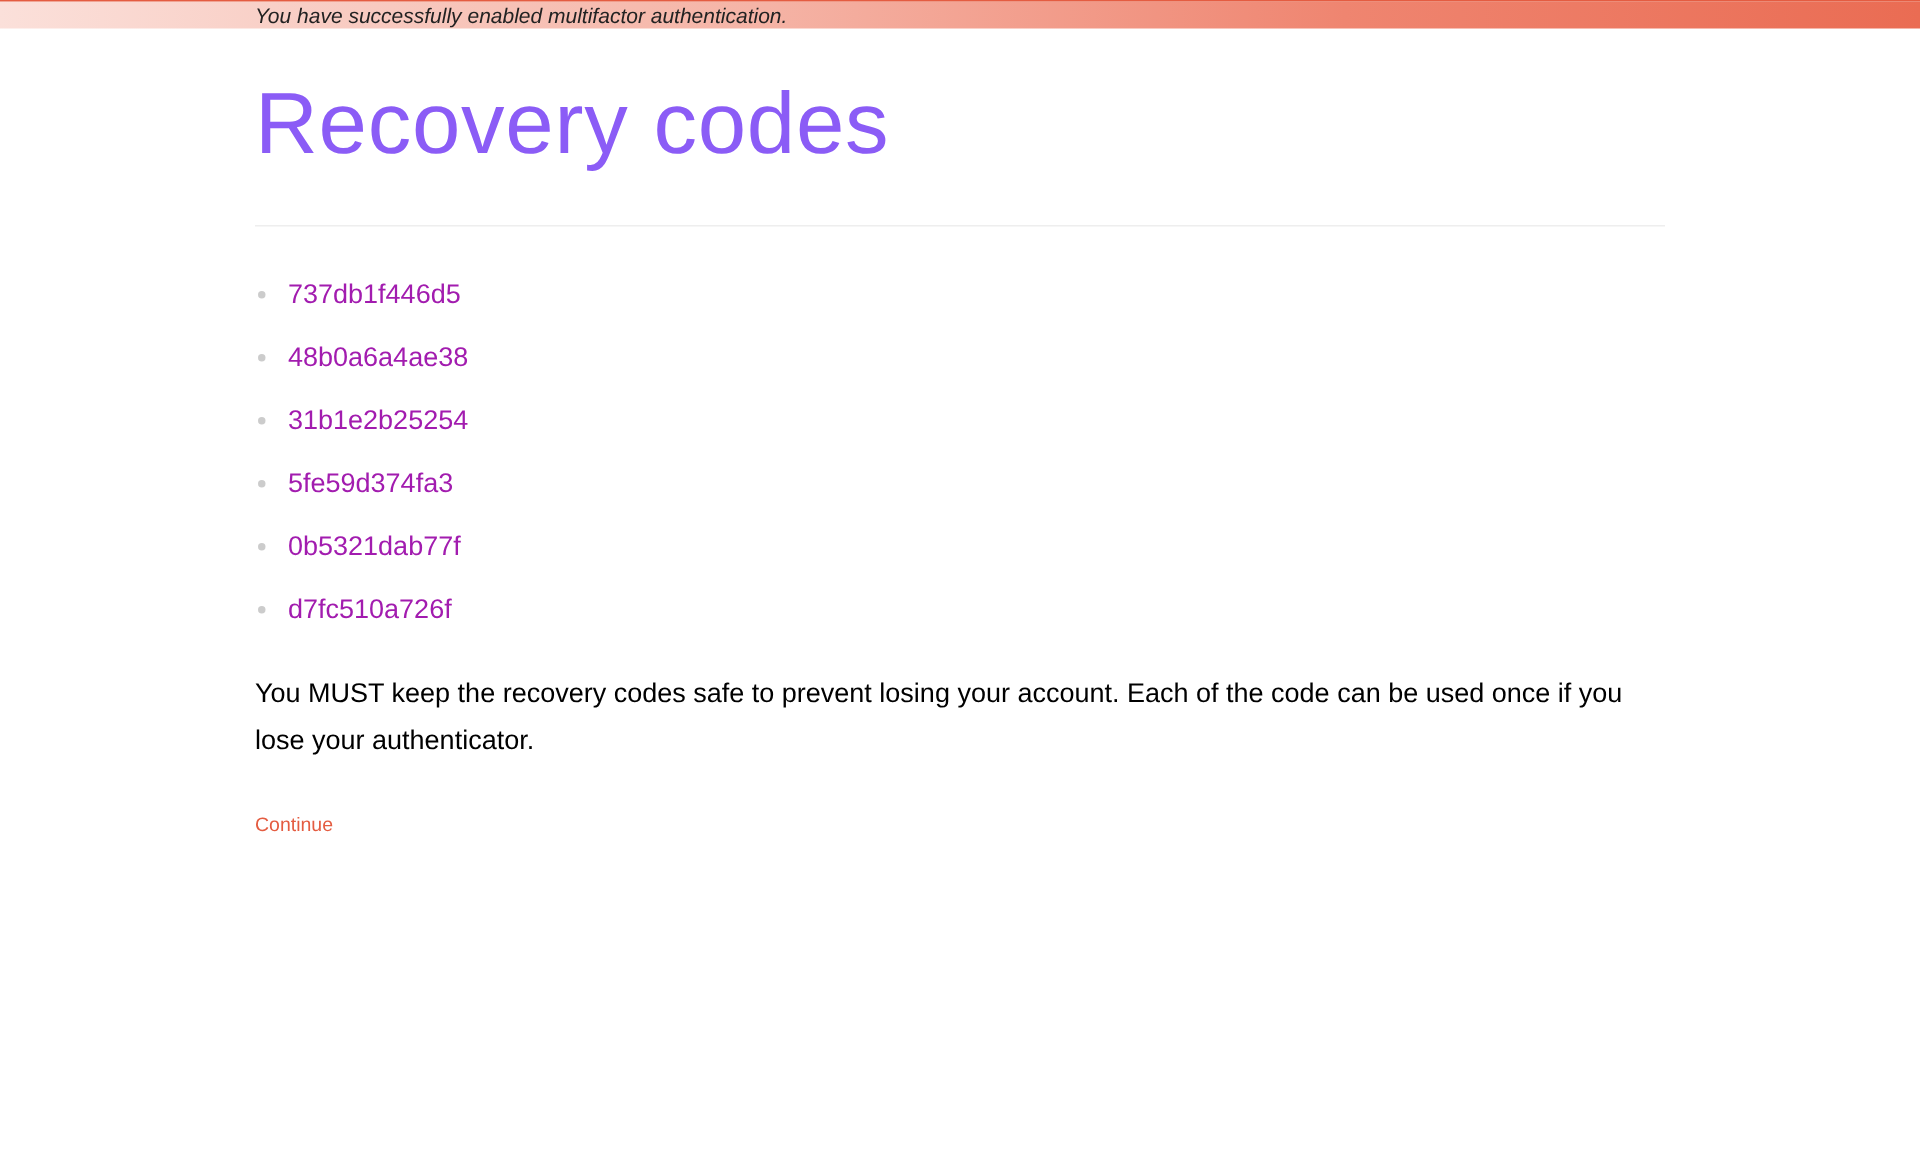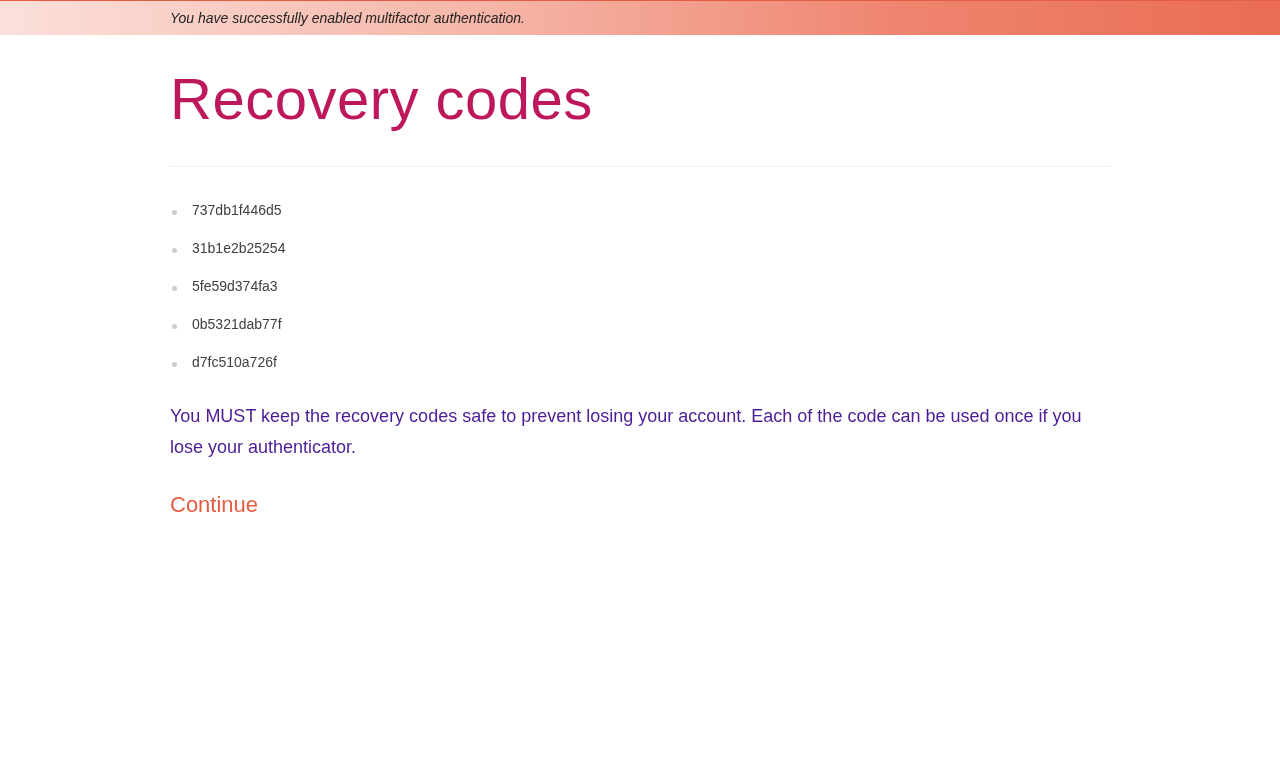--- a/index.html
+++ b/index.html
@@ -11,21 +11,21 @@
     body {
       font-family: -apple-system, BlinkMacSystemFont, "Helvetica Neue", Helvetica, Arial, sans-serif;
       font-size: 18px;
       color: #222;
       background: #fff;
       width: 1280px;
     }
     
     .banner {
       width: 100%;
-      height: 35px;
+      height: 19px;
       background: linear-gradient(to right, #fbe0da 0%, #f5b3a5 40%, #ef8570 70%, #ea6c53 100%);
       border-top: 1px solid #e45c41;
       display: flex;
       align-items: center;
     }
     
     .banner-text {
       margin-left: 170px;
       font-style: italic;
       font-size: 14px;
@@ -35,84 +35,85 @@
     .container {
       max-width: 940px;
       margin-left: 170px;
       padding-top: 30px;
     }
     
     h1 {
       font-size: 58px;
       font-weight: 100;
       letter-spacing: 0.5px;
-      color: #be185d;
+      color: #8b5cf6;
       margin-bottom: 34px;
     }
     
     hr {
       border: none;
       border-top: 1px solid #eee;
       margin-bottom: 36px;
     }
     
     ul.codes {
       list-style: none;
       margin-bottom: 32px;
     }
     
     ul.codes li {
       position: relative;
       padding-left: 22px;
-      font-size: 14px;
+      font-size: 18px;
       line-height: 1;
       margin-bottom: 24px;
-      color: #404040;
+      color: #a21caf;
     }
     
     ul.codes li::before {
       content: "";
       position: absolute;
       left: 2px;
       top: 7px;
       width: 5px;
       height: 5px;
       border-radius: 50%;
       background: #ccc;
     }
     
     .instructions {
       font-size: 18px;
       line-height: 1.7;
-      color: #4c1d95;
+      color: #000000;
       margin-bottom: 30px;
       max-width: 940px;
     }
     
     .continue-link {
       color: #e45c41;
-      font-size: 22px;
+      font-size: 13px;
       text-decoration: none;
       cursor: pointer;
       text-align: center;
     }
   </style>
 </head>
 <body>
 
 <div class="banner">
   <span class="banner-text">You have successfully enabled multifactor authentication.</span>
 </div>
 
 <div class="container">
   <h1>Recovery codes</h1>
   <hr>
   
   <ul class="codes">
     <li>737db1f446d5</li>
+    <li>48b0a6a4ae38</li>
     <li>31b1e2b25254</li>
     <li>5fe59d374fa3</li>
     <li>0b5321dab77f</li>
     <li>d7fc510a726f</li>
   </ul>
   
   <p class="instructions">You MUST keep the recovery codes safe to prevent losing your account. Each of the code can be used once if you lose your authenticator.</p>
   
   <a class="continue-link">Continue</a>
 </div>

